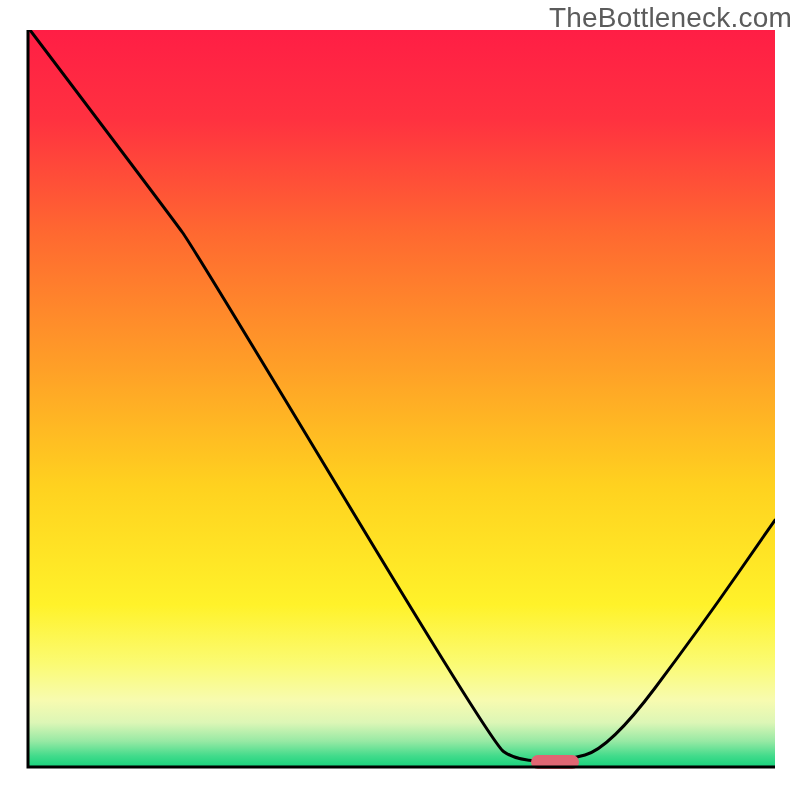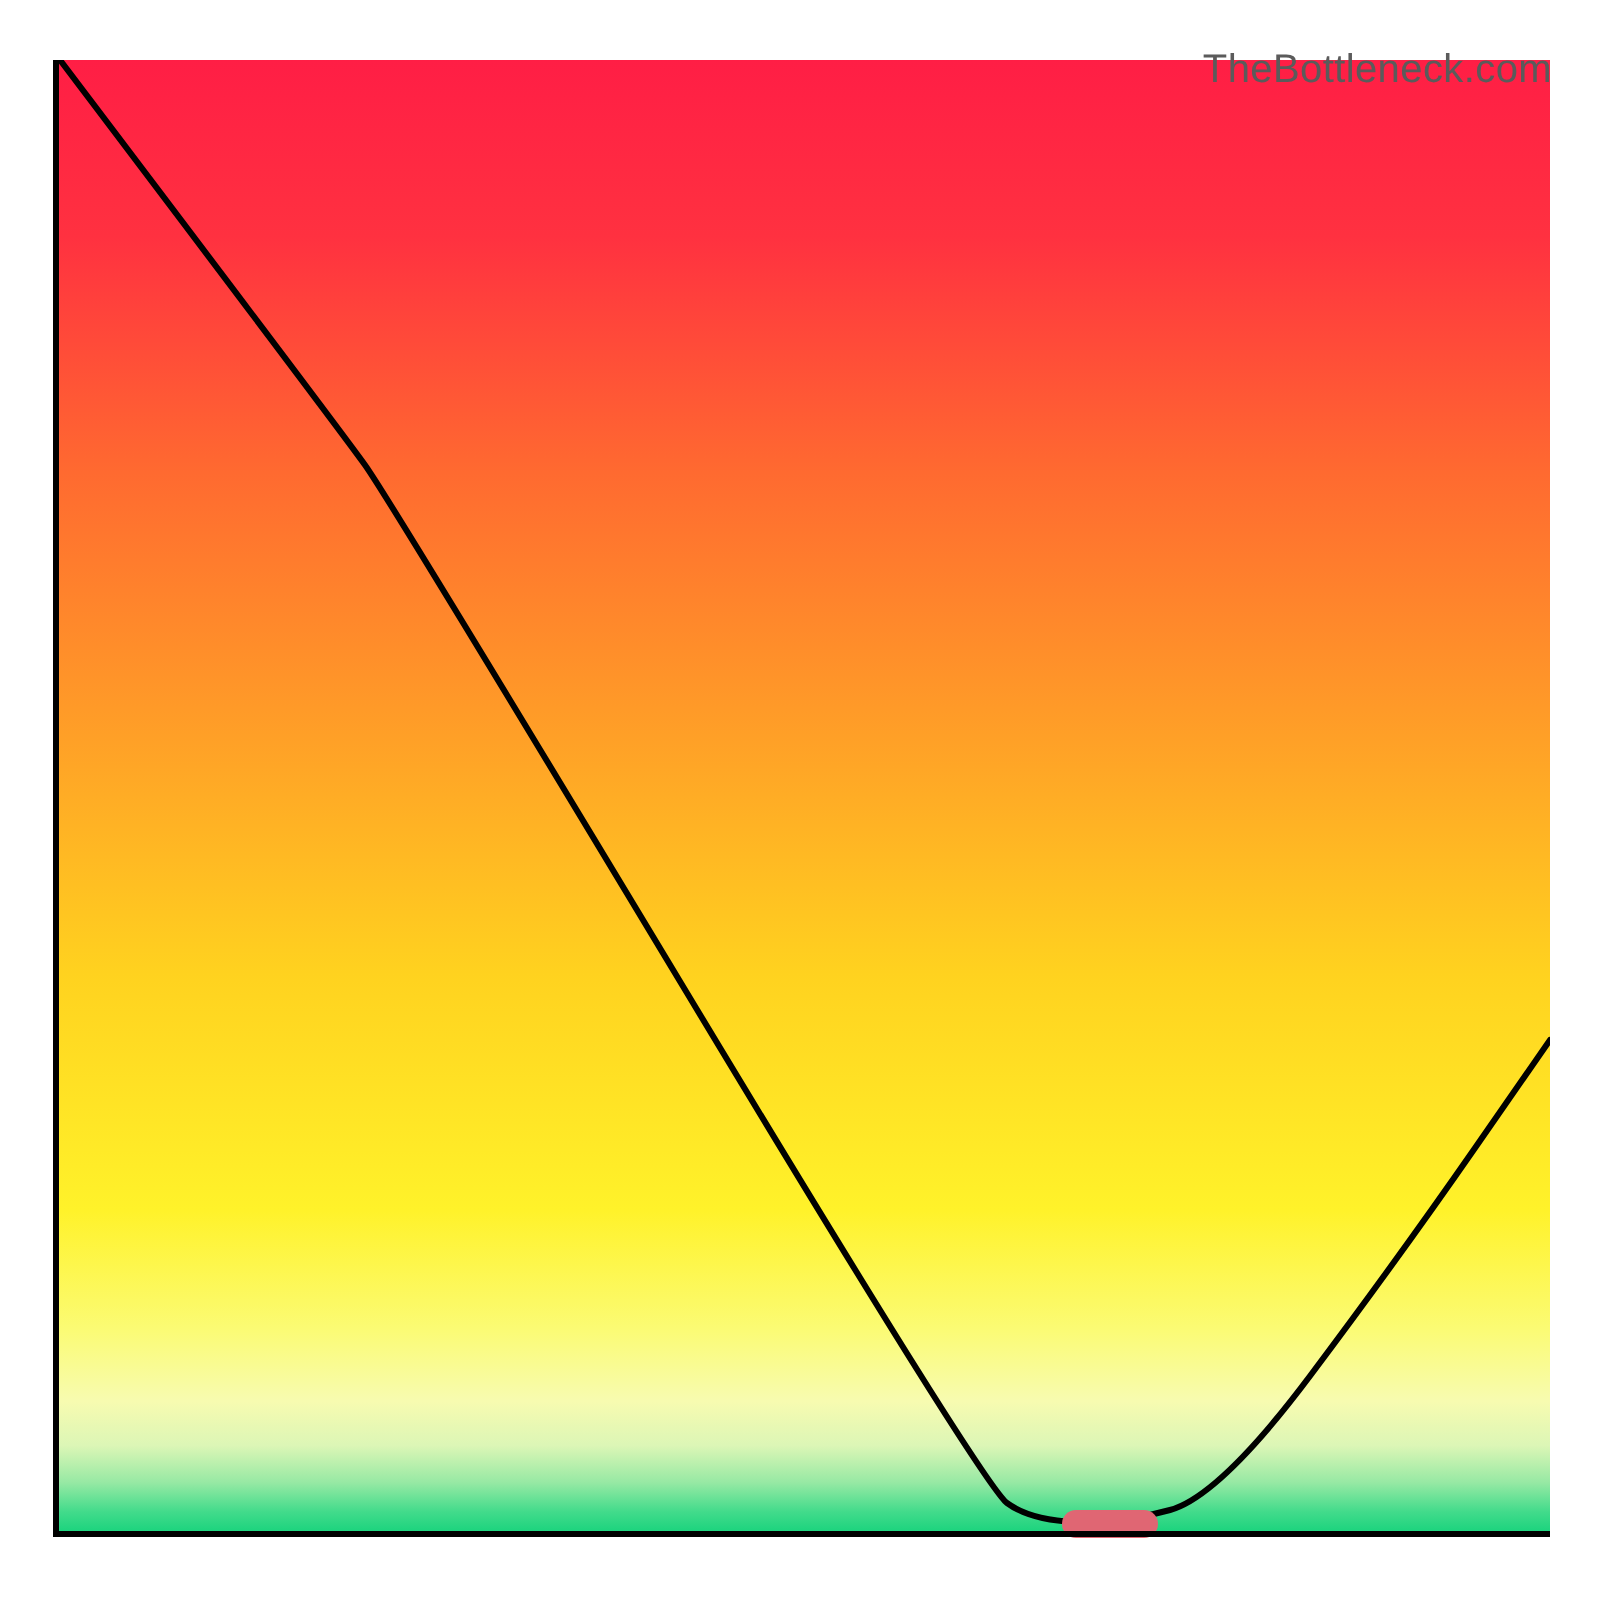--- a/index.html
+++ b/index.html
@@ -11,27 +11,26 @@
     overflow: hidden;
   }
   .stage {
     position: relative;
     width: 800px;
     height: 800px;
   }
   .watermark {
     position: absolute;
     top: 2px;
-    right: 24px;
+    right: 8px;
     font-family: Arial, Helvetica, sans-serif;
-    font-size: 20px;
+    font-size: 28px;
     font-weight: 500;
     color: #5b5b5b;
     letter-spacing: 0.2px;
-    margin-top: 22px;
   }
   svg {
     position: absolute;
     top: 0;
     left: 0;
   }
 </style>
 </head>
 <body>
 

